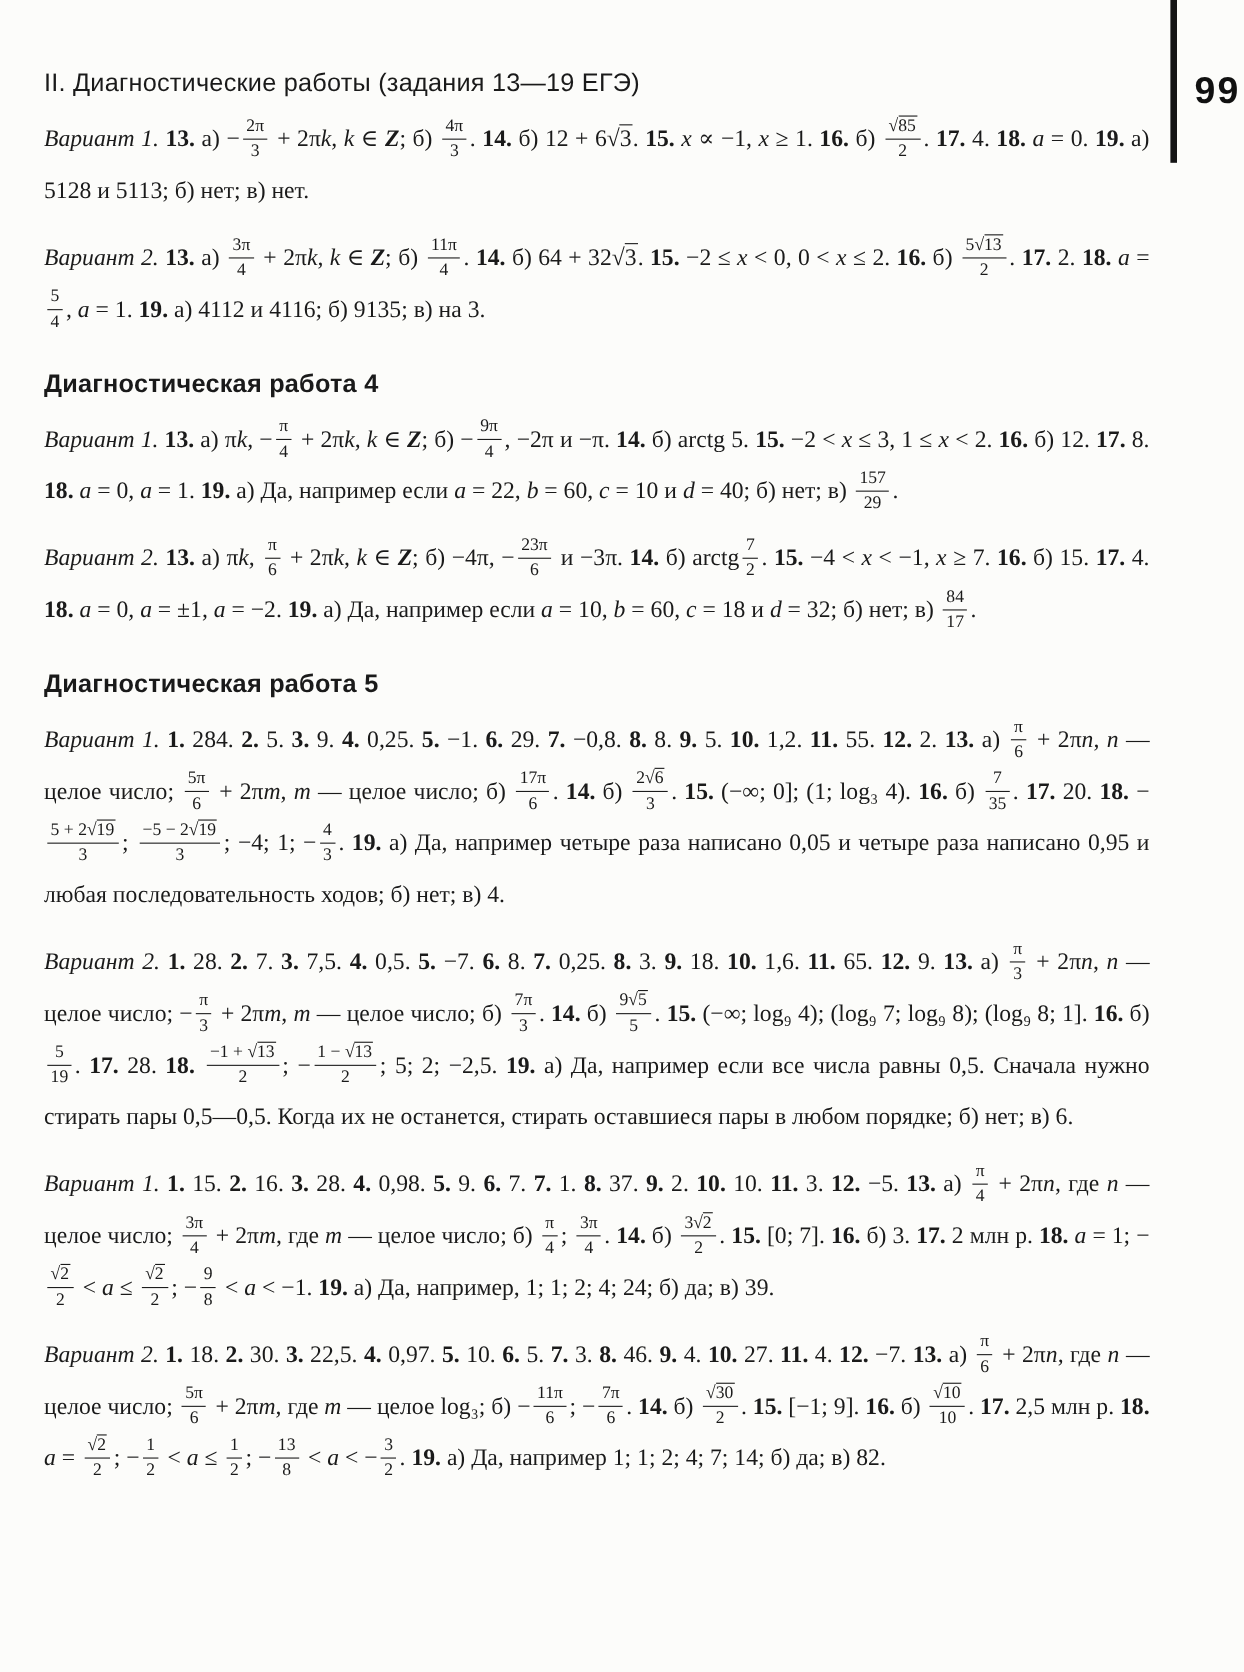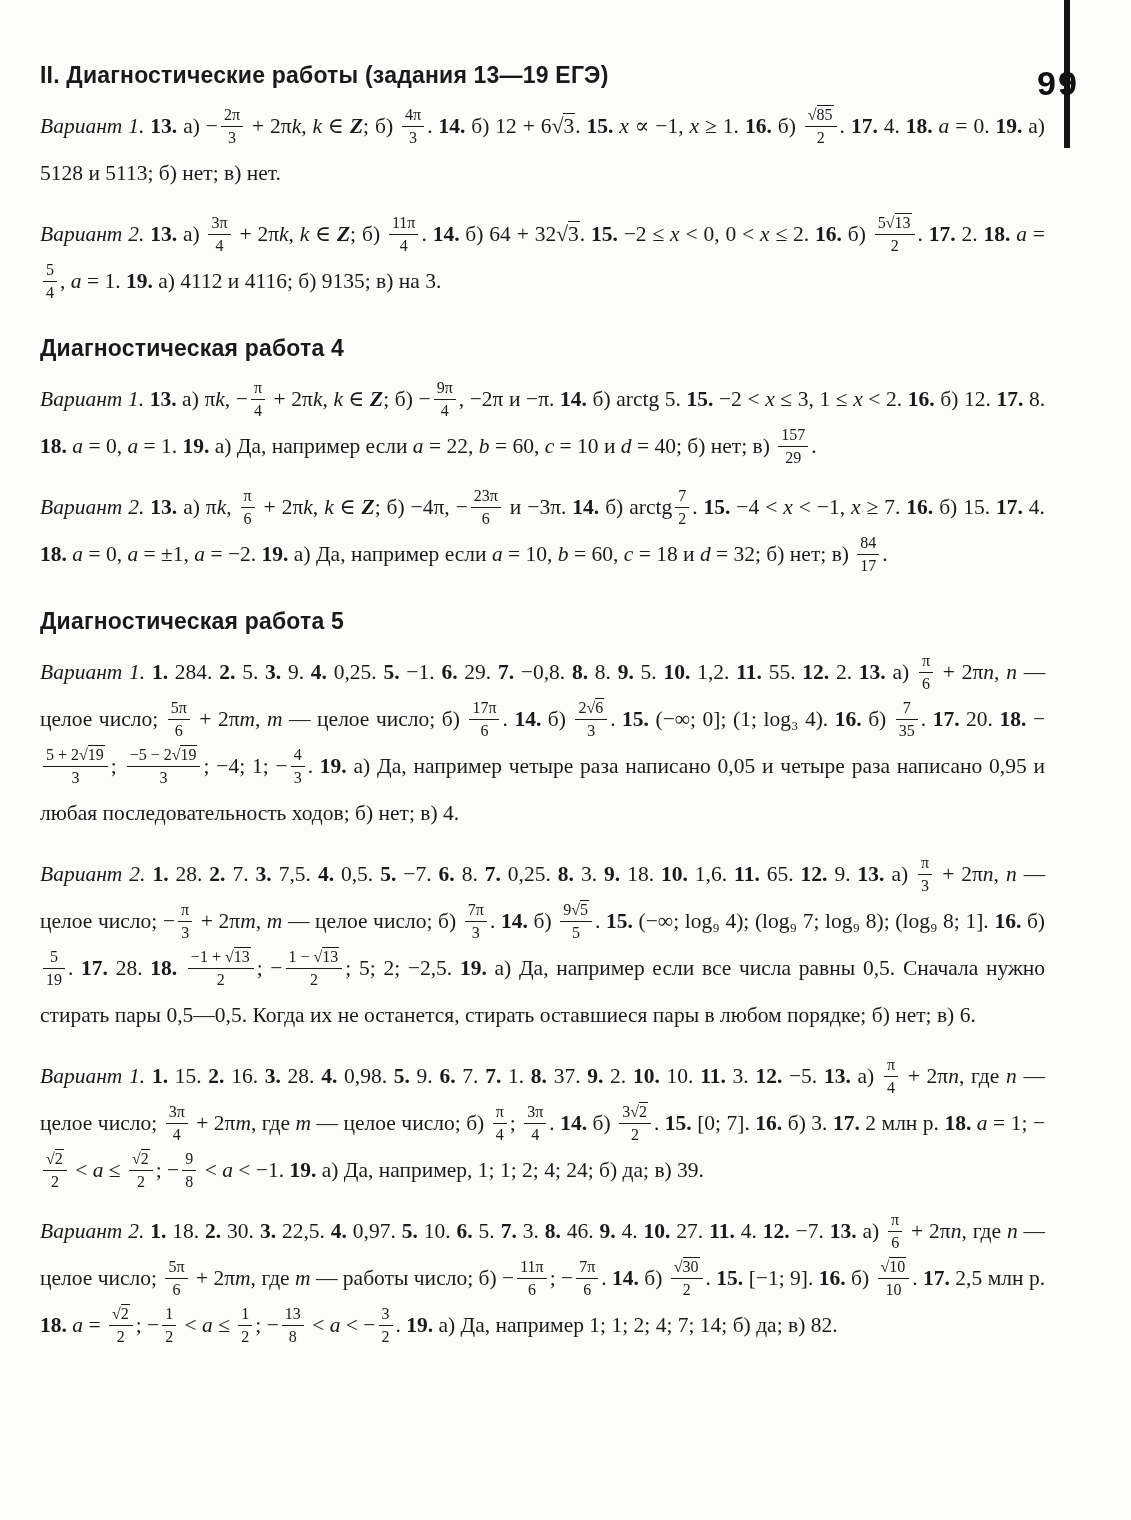--- a/index.html
+++ b/index.html
@@ -11,21 +11,21 @@
     color:#1a1a1a;
     overflow:hidden;
     box-sizing:border-box;
   }
   .content{
     padding:62px 86px 0 40px;
     box-sizing:border-box;
   }
   .page-header{
     font-family:"Liberation Sans","DejaVu Sans",sans-serif;
-    font-weight:700;
+    font-weight:400;
     font-size:23px;
     letter-spacing:.2px;
     margin:0 0 14px 0;
   }
   .sec-title{
     font-family:"Liberation Sans","DejaVu Sans",sans-serif;
     font-weight:700;
     font-size:23px;
     letter-spacing:.2px;
     margin:30px 0 14px 0;
@@ -58,21 +58,21 @@
   .rad{white-space:nowrap;text-align:center;}
   .rad .vin{border-top:1.6px solid currentColor;padding:0 1px 0 0;}
   .corner-bar{
     position:absolute;
     left:1064px;top:0;
     width:6px;height:148px;
     background:#141414;
   }
   .page-num{
     position:absolute;
-    left:1037px;top:64px;
+    left:1086px;top:64px;
     font-family:"Liberation Sans","DejaVu Sans",sans-serif;
     font-weight:700;
     font-size:34px;
     letter-spacing:2px;
     color:#111;
   }
 </style>
 </head>
 <body>
 
@@ -201,21 +201,21 @@
           </span><span class="rn">; −</span><span class="frac">
             <span class="num">9</span>
             <span class="den">8</span>
           </span><span class="rn"> &lt; </span><span class="ri">a</span><span class="rn"> &lt; −1. </span><span class="rb">19.</span><span class="rn"> а) Да, например, 1; 1; 2; 4; 24; б) да; в) 39.</span></p>
         <p class="para"><span class="variant-label">Вариант 2. </span><span class="rb">1.</span><span class="rn"> 18. </span><span class="rb">2.</span><span class="rn"> 30. </span><span class="rb">3.</span><span class="rn"> 22,5. </span><span class="rb">4.</span><span class="rn"> 0,97. </span><span class="rb">5.</span><span class="rn"> 10. </span><span class="rb">6.</span><span class="rn"> 5. </span><span class="rb">7.</span><span class="rn"> 3. </span><span class="rb">8.</span><span class="rn"> 46. </span><span class="rb">9.</span><span class="rn"> 4. </span><span class="rb">10.</span><span class="rn"> 27. </span><span class="rb">11.</span><span class="rn"> 4. </span><span class="rb">12.</span><span class="rn"> −7. </span><span class="rb">13.</span><span class="rn"> а) </span><span class="frac">
             <span class="num">π</span>
             <span class="den">6</span>
           </span><span class="rn"> + 2π</span><span class="ri">n</span><span class="rn">, где </span><span class="ri">n</span><span class="rn"> — целое число; </span><span class="frac">
             <span class="num">5π</span>
             <span class="den">6</span>
-          </span><span class="rn"> + 2π</span><span class="ri">m</span><span class="rn">, где </span><span class="ri">m</span><span class="rn"> — работы число; б) −</span><span class="frac">
+          </span><span class="rn"> + 2π</span><span class="ri">m</span><span class="rn">, где </span><span class="ri">m</span><span class="rn"> — целое log₃; б) −</span><span class="frac">
             <span class="num">11π</span>
             <span class="den">6</span>
           </span><span class="rn">; −</span><span class="frac">
             <span class="num">7π</span>
             <span class="den">6</span>
           </span><span class="rn">. </span><span class="rb">14.</span><span class="rn"> б) </span><span class="frac">
             <span class="num"><span class="rad">√<span class="vin">30</span></span></span>
             <span class="den">2</span>
           </span><span class="rn">. </span><span class="rb">15.</span><span class="rn"> [−1; 9]. </span><span class="rb">16.</span><span class="rn"> б) </span><span class="frac">
             <span class="num"><span class="rad">√<span class="vin">10</span></span></span>

